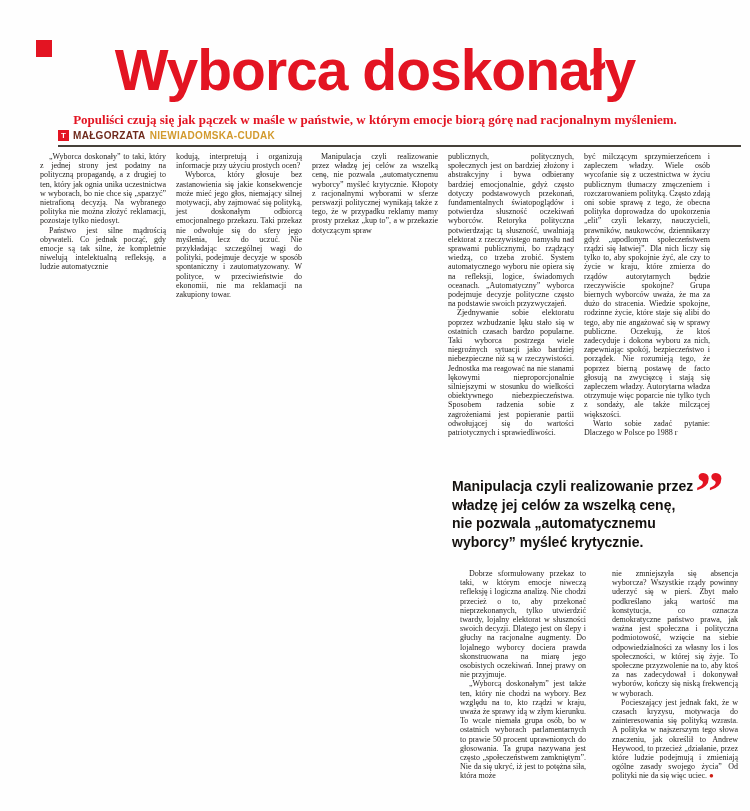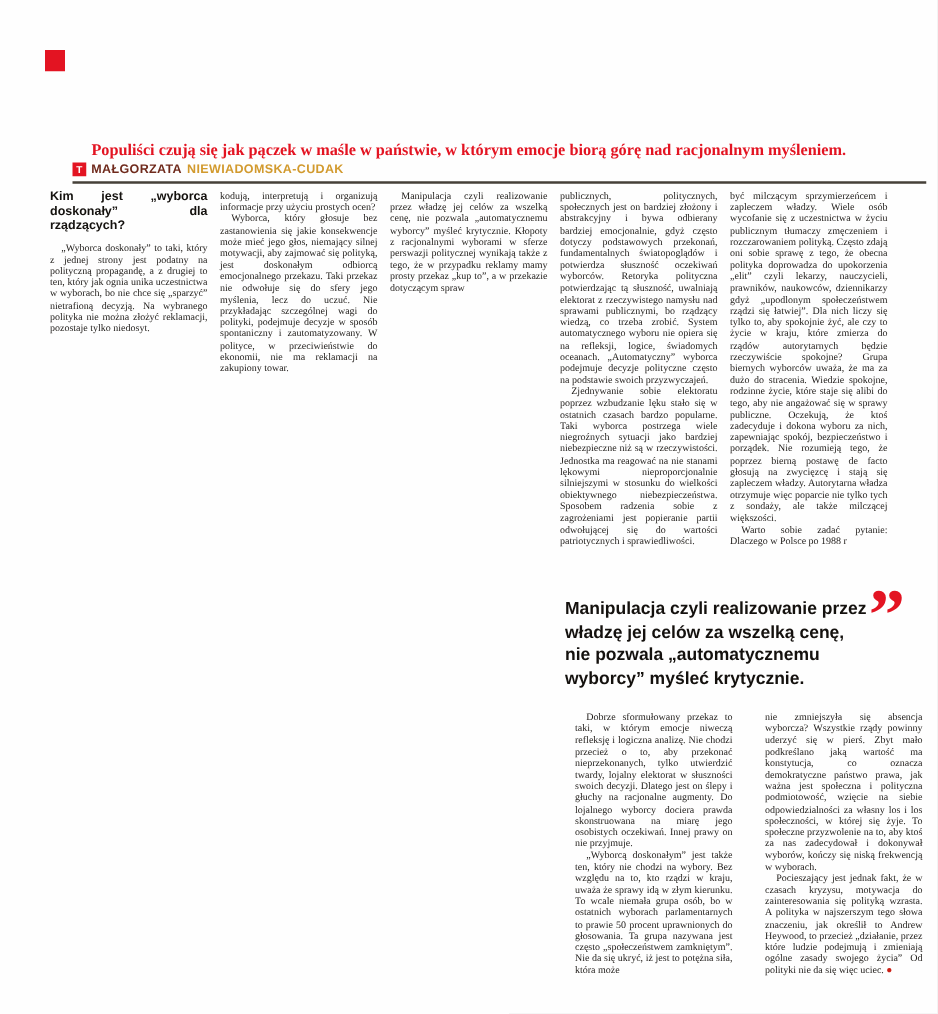--- a/index.html
+++ b/index.html
@@ -64,33 +64,34 @@
   .bottom-cols .col{width:126px;flex:0 0 126px;}
   .end-dot{color:#cc2016;font-size:8px;}
 </style>
 </head>
 <body>
 
 <div class="page">
 
   <div class="corner-mark"></div>
 
+  <h1 class="title">Wyborca doskonały</h1>
 
   <p class="subtitle">Populiści czują się jak pączek w maśle w państwie, w którym emocje biorą górę nad racjonalnym myśleniem.</p>
 
   <div class="byline">
     <span class="byline-logo">T</span>
     <span class="byline-first">MAŁGORZATA</span>
     <span class="byline-last">NIEWIADOMSKA-CUDAK</span>
   </div>
 
   <div class="cols">
     <div class="col">
-      <h3>Kim jest „wyborca doskonały” dla rządzących?</h3>
       <p class="ind">„Wyborca doskonały” to taki, który z jednej strony jest podatny na polityczną propagandę, a z drugiej to ten, który jak ognia unika uczestnictwa w wyborach, bo nie chce się „sparzyć” nietrafioną decyzją. Na wybranego polityka nie można złożyć reklamacji, pozostaje tylko niedosyt.</p>
+      <p class="ind">Państwo jest silne mądrością obywateli. Co jednak począć, gdy emocje są tak silne, że kompletnie niwelują intelektualną refleksję, a ludzie automatycznie</p>
     </div>
     <div class="col">
       <p class="cont">kodują, interpretują i organizują informacje przy użyciu prostych ocen?</p>
       <p class="ind">Wyborca, który głosuje bez zastanowienia się jakie konsekwencje może mieć jego głos, niemający silnej motywacji, aby zajmować się polityką, jest doskonałym odbiorcą emocjonalnego przekazu. Taki przekaz nie odwołuje się do sfery jego myślenia, lecz do uczuć. Nie przykładając szczególnej wagi do polityki, podejmuje decyzje w sposób spontaniczny i zautomatyzowany. W polityce, w przeciwieństwie do ekonomii, nie ma reklamacji na zakupiony towar.</p>
     </div>
     <div class="col">
       <p class="ind">Manipulacja czyli realizowanie przez władzę jej celów za wszelką cenę, nie pozwala „automatycznemu wyborcy” myśleć krytycznie. Kłopoty z racjonalnymi wyborami w sferze perswazji politycznej wynikają także z tego, że w przypadku reklamy mamy prosty przekaz „kup to”, a w przekazie dotyczącym spraw</p>
     </div>
     <div class="col">
       <p class="cont">publicznych, politycznych, społecznych jest on bardziej złożony i abstrakcyjny i bywa odbierany bardziej emocjonalnie, gdyż często dotyczy podstawowych przekonań, fundamentalnych światopoglądów i potwierdza słuszność oczekiwań wyborców. Retoryka polityczna potwierdzając tą słuszność, uwalniają elektorat z rzeczywistego namysłu nad sprawami publicznymi, bo rządzący wiedzą, co trzeba zrobić. System automatycznego wyboru nie opiera się na refleksji, logice, świadomych oceanach. „Automatyczny” wyborca podejmuje decyzje polityczne często na podstawie swoich przyzwyczajeń.</p>

